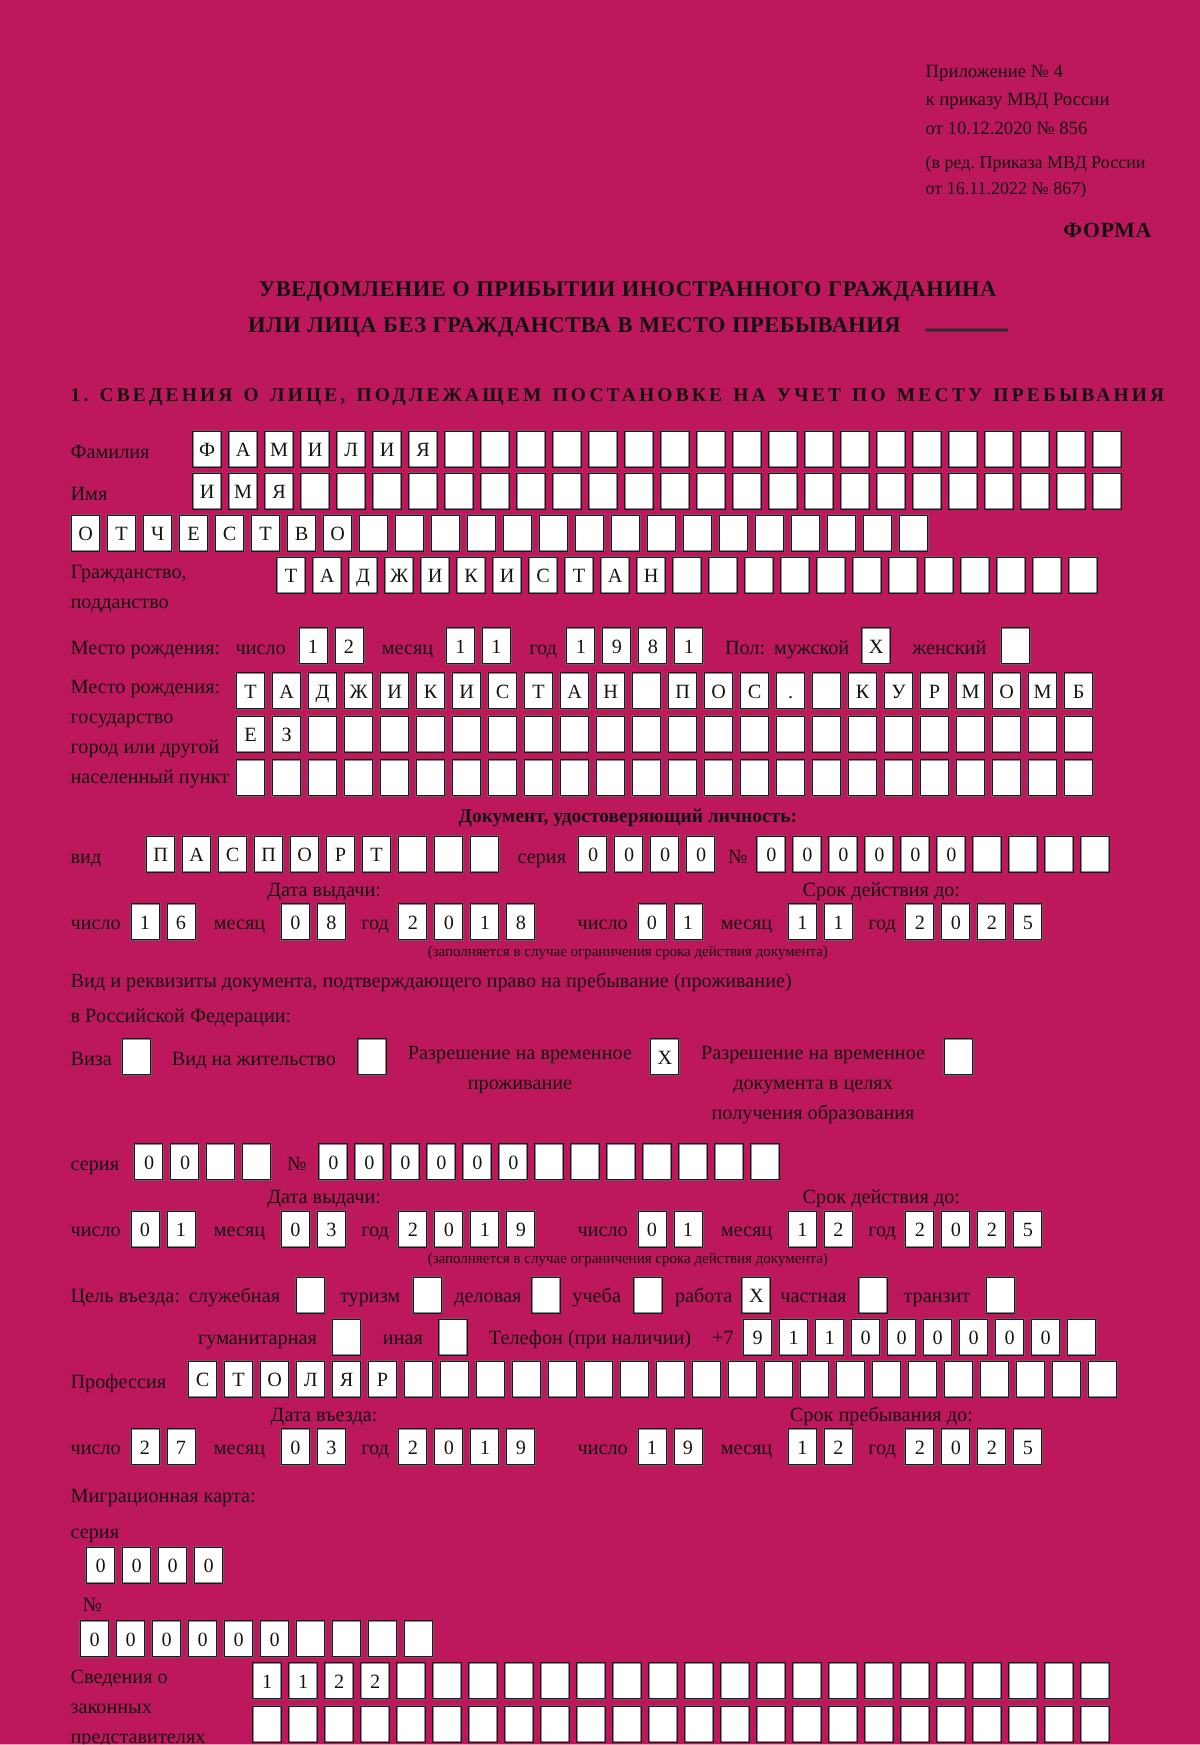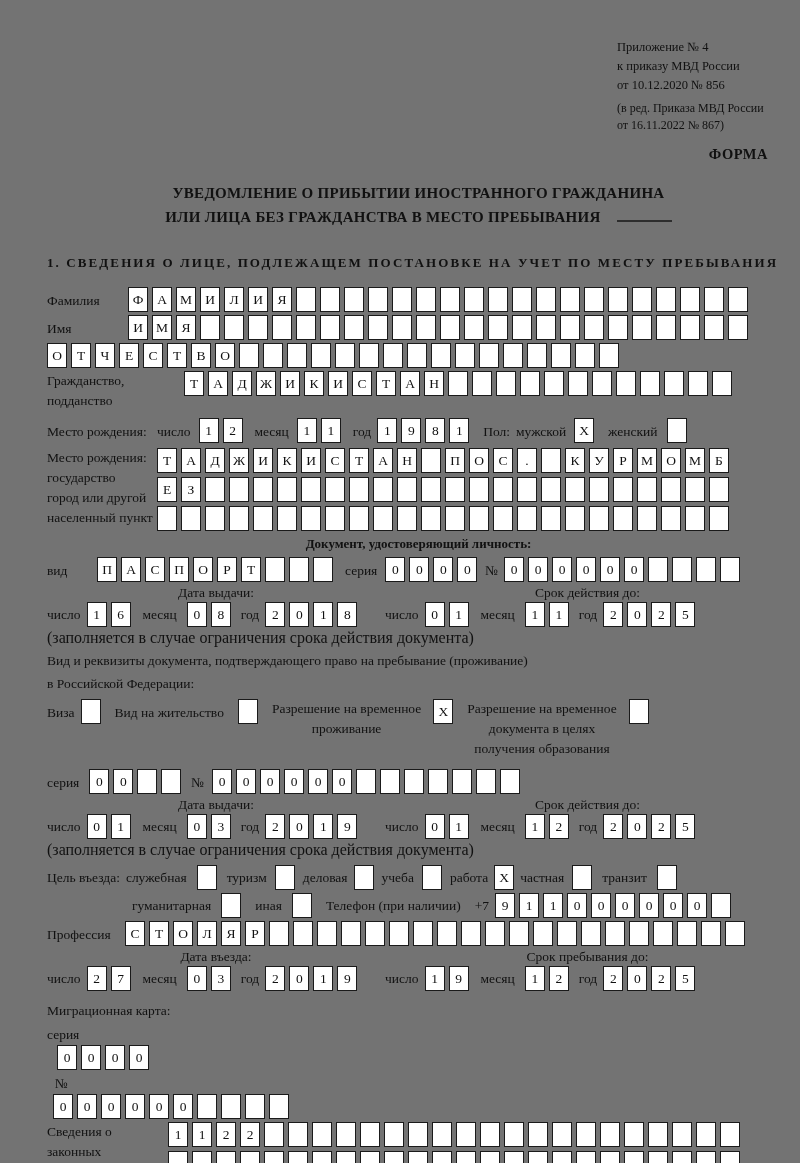--- a/index.html
+++ b/index.html
@@ -1,18 +1,18 @@
 <!DOCTYPE html>
 <html><head>
 <meta charset="utf-8">
 <style>
   html,body{margin:0;padding:0;background:#fff;}
   .page{
     width:800px;height:1163px;box-sizing:border-box;
-    padding:38px 10px 0 47px;background:#737373;color:#111;
+    padding:38px 10px 0 47px;background:#be185d;color:#111;
     font-family:"Liberation Serif","DejaVu Serif",serif;
     position:relative;overflow:hidden;
   }
   
   .annex{margin-left:570px;font-size:12.5px;line-height:19px;}
   .annex .small{font-size:12px;line-height:17px;}
   .annex .gap{height:5px;}
   .forma{font-weight:bold;font-size:14.5px;text-align:right;padding-right:22px;margin-top:12px;letter-spacing:.5px;}
   
   .title{font-weight:bold;font-size:15px;line-height:24px;text-align:center;margin-top:18px;letter-spacing:.3px;}
@@ -29,21 +29,21 @@
   .sp6{margin-left:6px;}.sp8{margin-left:8px;}.sp10{margin-left:10px;}.sp12{margin-left:12px;}.sp14{margin-left:14px;}
   .rows-stack{display:flex;flex-direction:column;gap:4px;}
   .center-heading{font-weight:bold;font-size:13px;text-align:center;margin:5px 0 5px;}
   
   .dates{display:flex;margin-top:2px;}
   .dates .col-l{width:338px;flex:none;}
   .dates .col-r{flex:1;}
   .dates-heading{font-size:13.5px;text-align:center;margin-bottom:1px;}
   .date-row{display:flex;align-items:center;}
   .dlbl{font-size:13.5px;}
-  .note-right{font-size:16px;text-align:left;margin:2px 0 6px;}
+  .note-right{font-size:10px;text-align:center;margin:2px 0 6px;}
   .intro{font-size:13.5px;margin-bottom:7px;}
   
   .visa-row{display:flex;align-items:flex-start;margin:2px 0 10px;}
   .opt-label{font-size:13.5px;line-height:20px;padding-top:4px;}
   .opt-label.multi{padding-top:0;text-align:center;}
   .plbl{font-size:13.5px;padding-top:5px;}
   .reps-note{font-size:12.5px;text-align:center;margin-top:10px;}
 </style>
 </head>
 <body>

